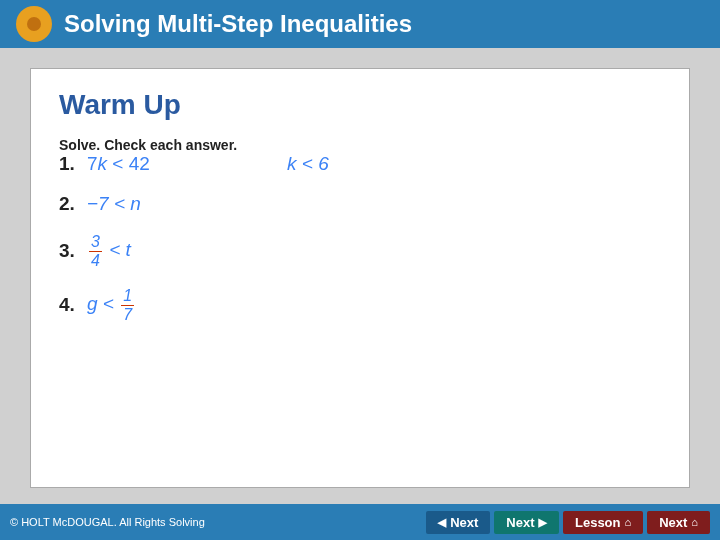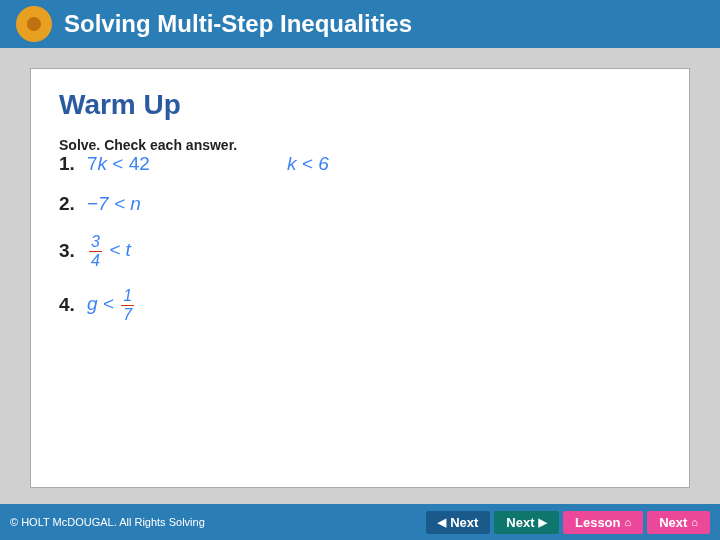--- a/index.html
+++ b/index.html
@@ -142,21 +142,21 @@
       cursor: pointer;
       border-radius: 2px;
       display: flex;
       align-items: center;
       gap: 4px;
     }
     .nav-btn-next {
       background: #0f766e;
     }
     .nav-btn-lesson, .nav-btn-main {
-      background: #ec4899;
+      background: #7f1d1d;
     }
     .btn-arrow {
       font-size: 11px;
     }
   </style>
 </head>
 <body>
 
 <div class="header">
   <div class="header-icon"></div>

